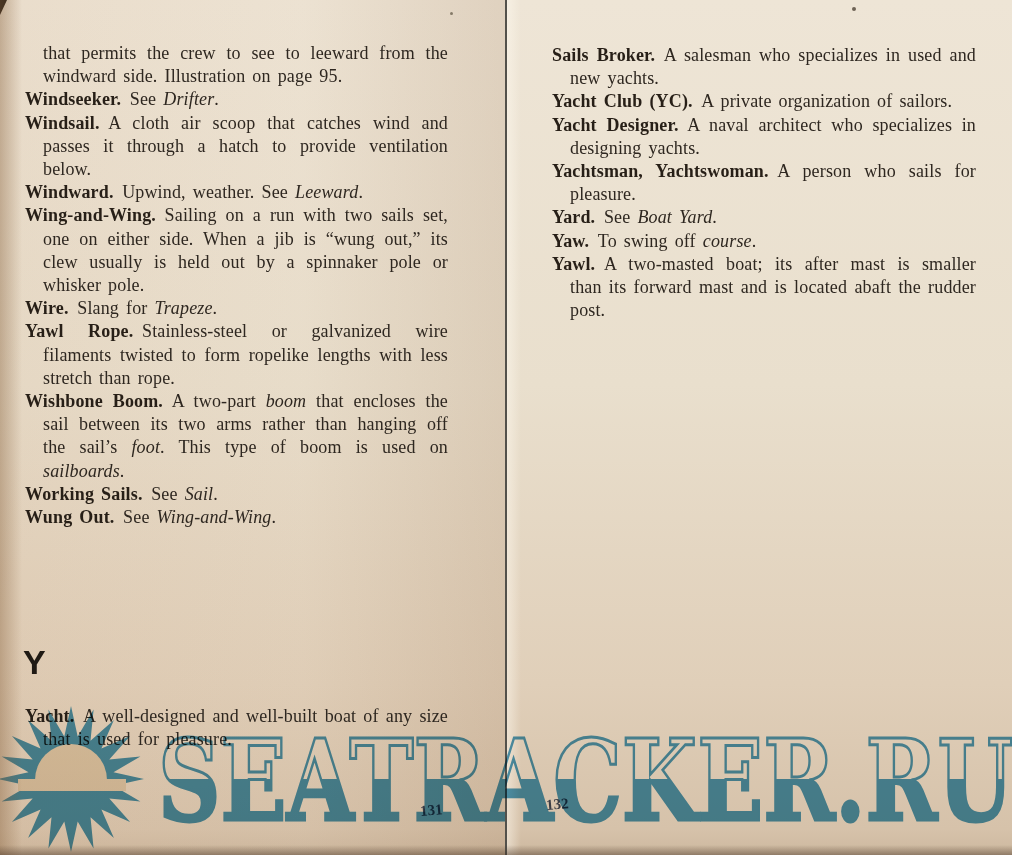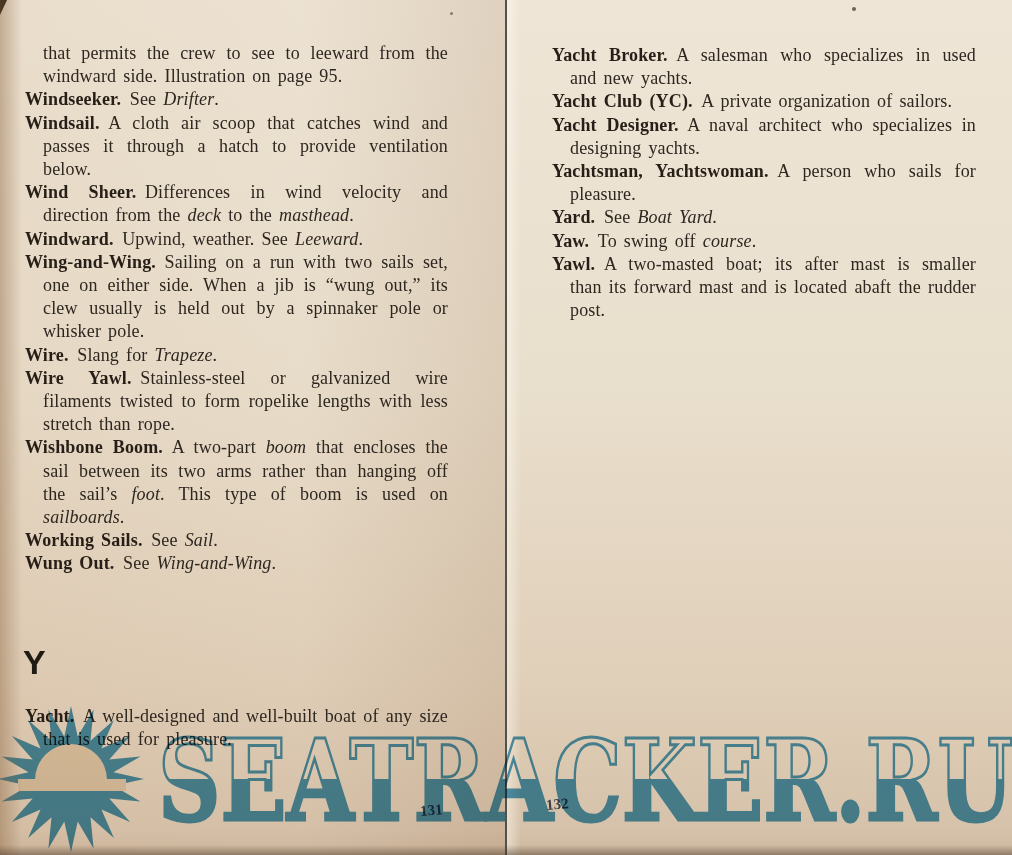--- a/index.html
+++ b/index.html
@@ -55,43 +55,42 @@
 <body>
 
 <div id="stage">
 
   <div class="leftpage-tint"></div>
 
   <div class="page-col col-left-entries">
       <p class="entry cont"><span>that permits the crew to see to leeward from the windward side. Illustration on page 95.</span></p>
       <p class="entry"><span class="term">Windseeker.</span><span>See </span><span class="it">Drifter</span><span>.</span></p>
       <p class="entry"><span class="term">Windsail.</span><span>A cloth air scoop that catches wind and passes it through a hatch to provide ventilation below.</span></p>
-      <p class="entry"><span class="term">Wind Sheer.</span><span>Differences in wind velocity and direction from the </span><span class="it">deck</span><span> to the </span><span class="it">masthead</span><span>.</span></p>
       <p class="entry"><span class="term">Windward.</span><span>Upwind, weather. See </span><span class="it">Leeward</span><span>.</span></p>
       <p class="entry"><span class="term">Wing-and-Wing.</span><span>Sailing on a run with two sails set, one on either side. When a jib is “wung out,” its clew usually is held out by a spinnaker pole or whisker pole.</span></p>
       <p class="entry"><span class="term">Wire.</span><span>Slang for </span><span class="it">Trapeze</span><span>.</span></p>
-      <p class="entry"><span class="term">Wire Yawl.</span><span>Stainless-steel or galvanized wire filaments twisted to form ropelike lengths with less stretch than rope.</span></p>
+      <p class="entry"><span class="term">Yawl Rope.</span><span>Stainless-steel or galvanized wire filaments twisted to form ropelike lengths with less stretch than rope.</span></p>
       <p class="entry"><span class="term">Wishbone Boom.</span><span>A two-part </span><span class="it">boom</span><span> that encloses the sail between its two arms rather than hanging off the sail’s </span><span class="it">foot</span><span>. This type of boom is used on </span><span class="it">sailboards</span><span>.</span></p>
       <p class="entry"><span class="term">Working Sails.</span><span>See </span><span class="it">Sail</span><span>.</span></p>
       <p class="entry"><span class="term">Wung Out.</span><span>See </span><span class="it">Wing-and-Wing</span><span>.</span></p>
     </div>
 
   <div class="section-heading">Y</div>
 
   <div class="page-col col-left-y">
       <p class="entry"><span class="term">Yacht.</span><span>A well-designed and well-built boat of any size that is used for pleasure.</span></p>
     </div>
 
   <div class="page-number n131">131</div>
 
   <div class="gutter"></div>
   <div class="gutter-glow"></div>
 
   <div class="page-col col-right-entries">
-      <p class="entry"><span class="term">Yacht Broker.</span><span>A salesman who specializes in used and new yachts.</span></p>
+      <p class="entry"><span class="term">Sails Broker.</span><span>A salesman who specializes in used and new yachts.</span></p>
       <p class="entry"><span class="term">Yacht Club (YC).</span><span>A private organization of sailors.</span></p>
       <p class="entry"><span class="term">Yacht Designer.</span><span>A naval architect who specializes in designing yachts.</span></p>
       <p class="entry"><span class="term">Yachtsman, Yachtswoman.</span><span>A person who sails for pleasure.</span></p>
       <p class="entry"><span class="term">Yard.</span><span>See </span><span class="it">Boat Yard</span><span>.</span></p>
       <p class="entry"><span class="term">Yaw.</span><span>To swing off </span><span class="it">course</span><span>.</span></p>
       <p class="entry"><span class="term">Yawl.</span><span>A two-masted boat; its after mast is smaller than its forward mast and is located abaft the rudder post.</span></p>
     </div>
 
   <div class="page-number n132">132</div>
 

